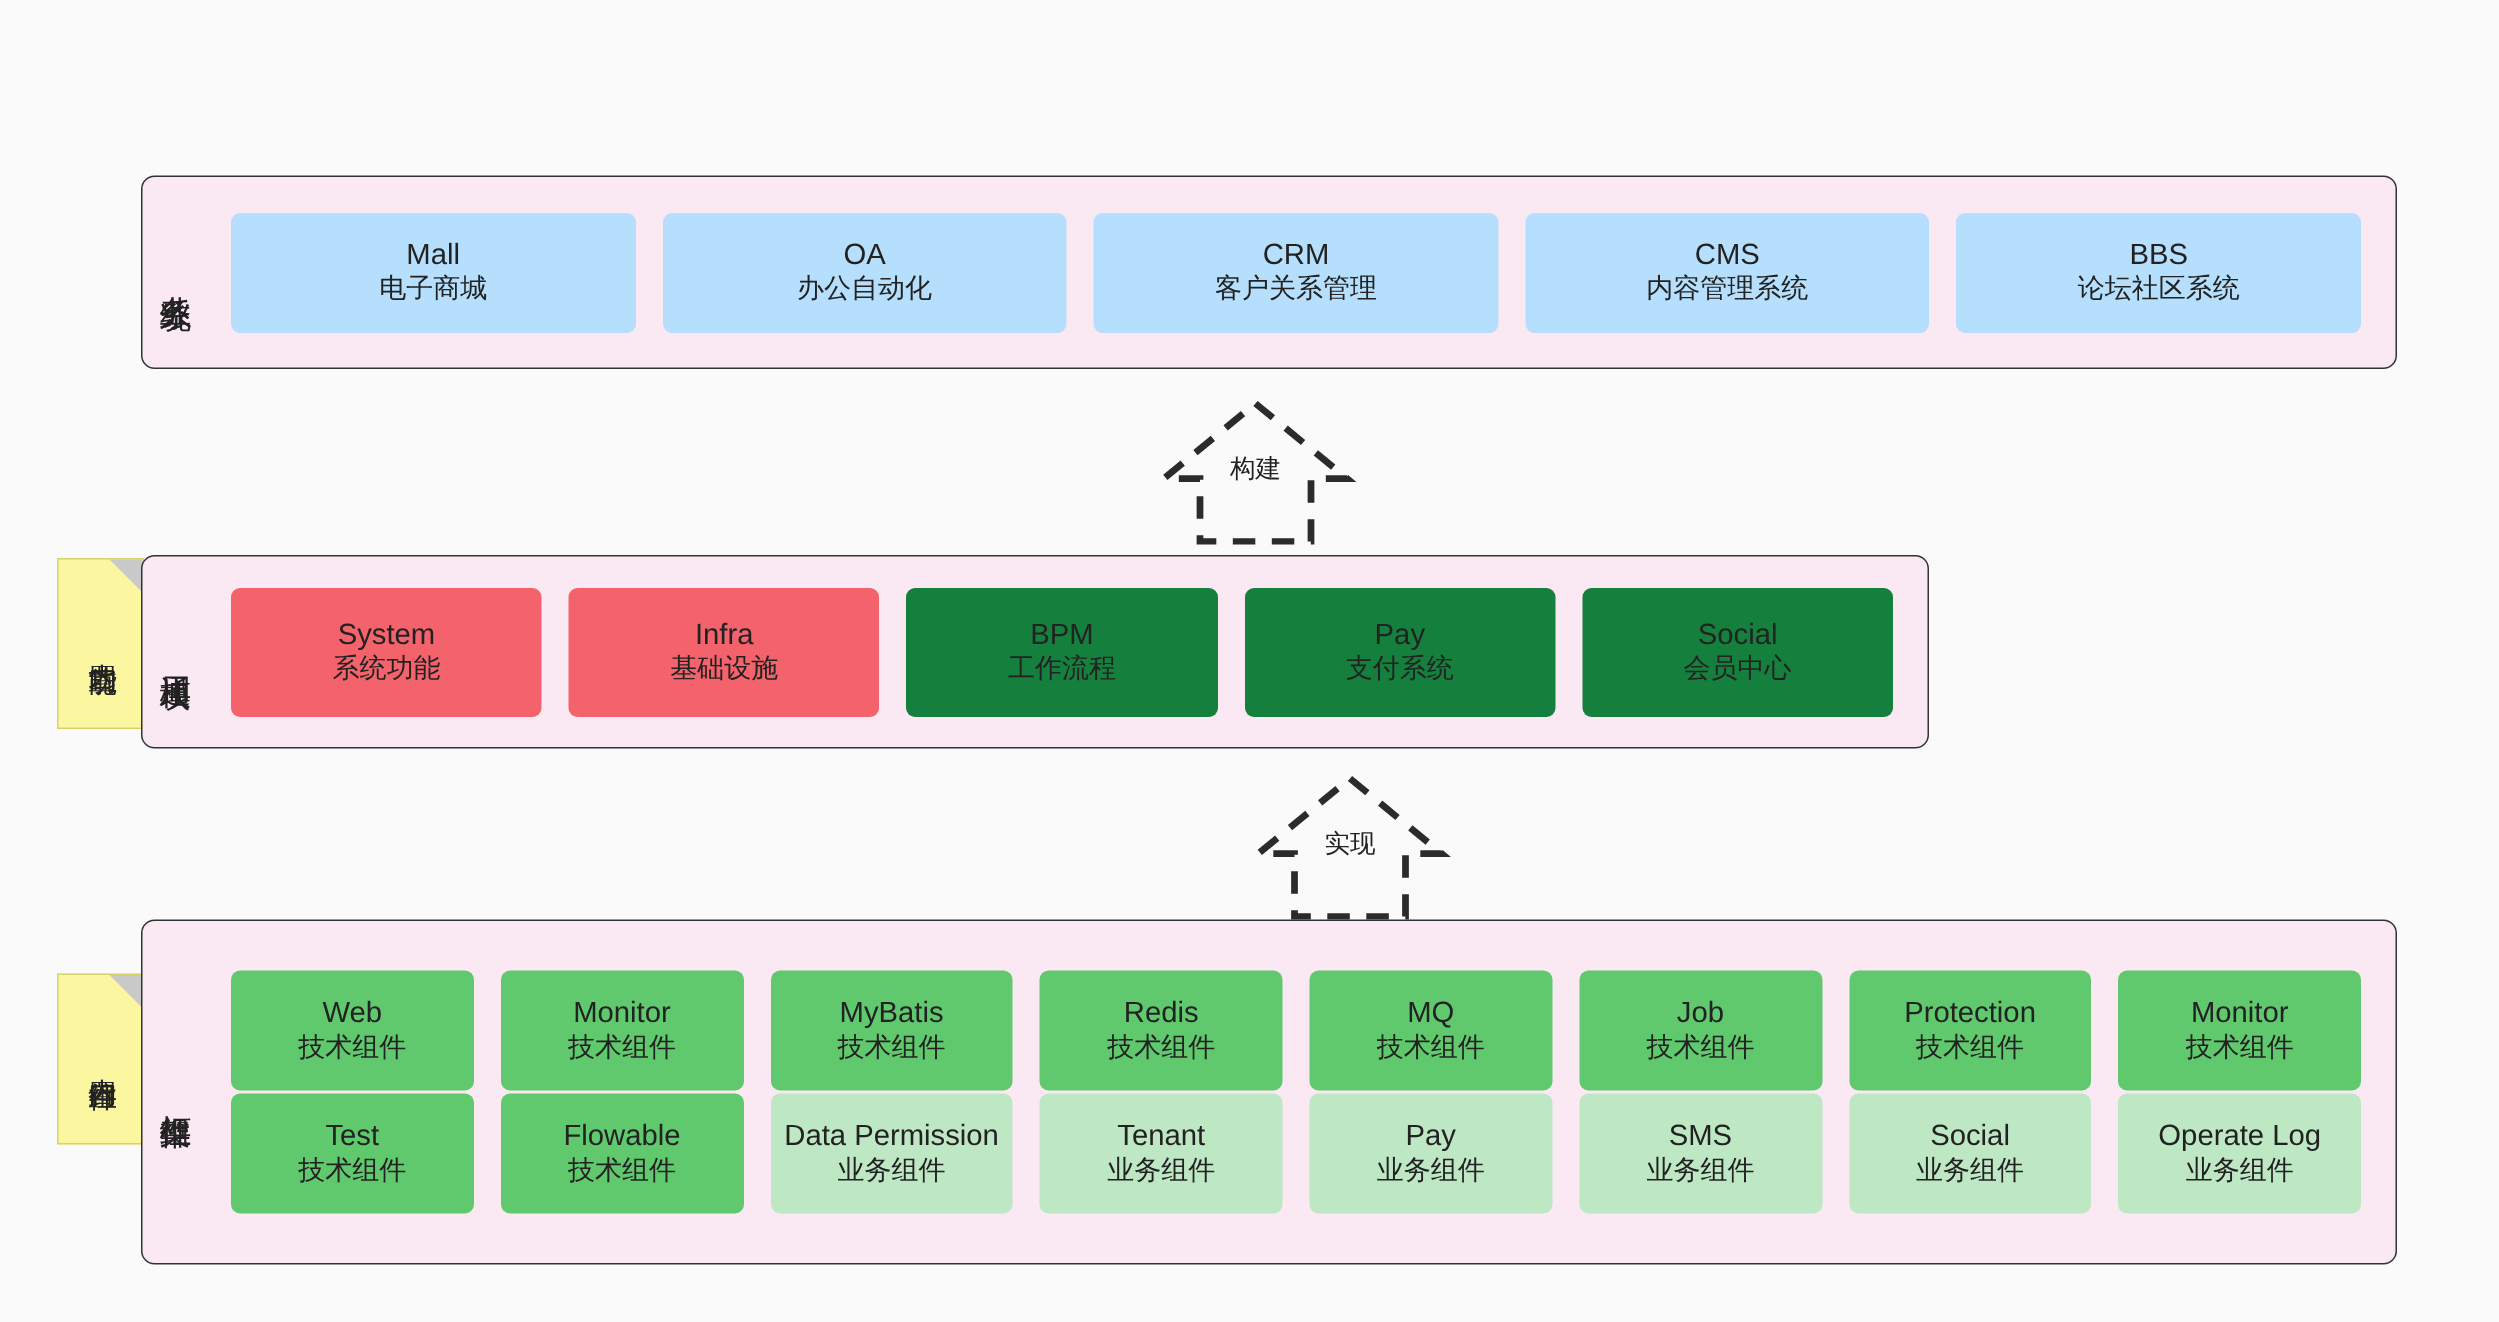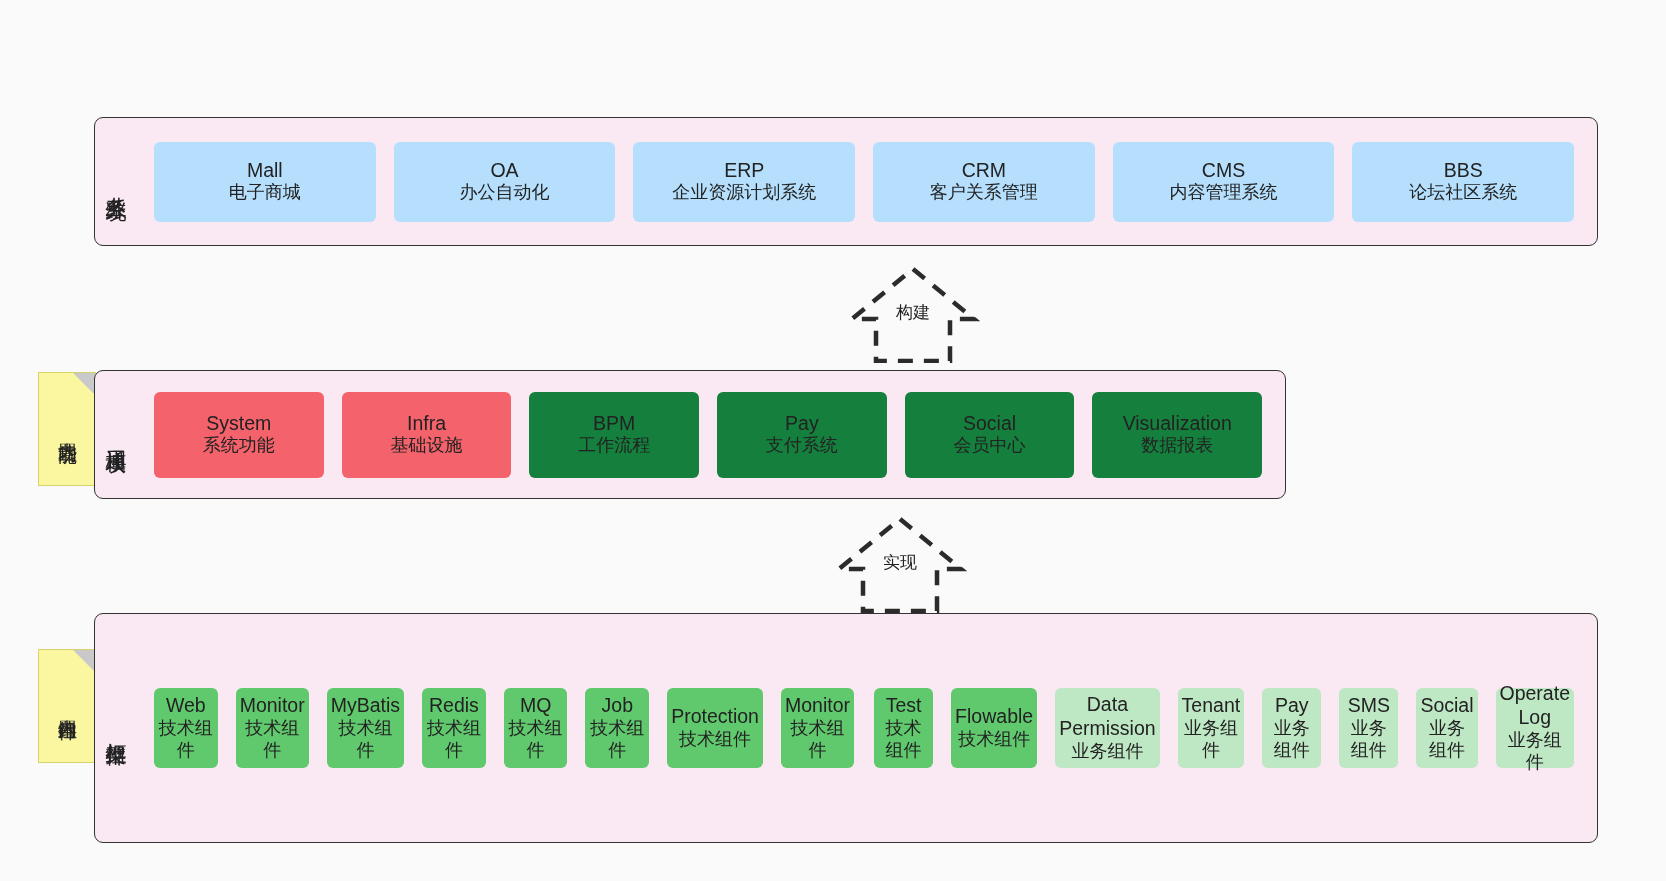--- a/index.html
+++ b/index.html
@@ -42,21 +42,21 @@
     line-height: 1.05;
   }
 
   .cards {
     flex: 1 1 auto;
     display: flex;
     align-items: center;
     padding: 0 14px 0 8px;
   }
   .cards.two-rows {
-    flex-direction: row;
+    flex-direction: column;
     justify-content: center;
     gap: 2px;
     padding: 14px 14px 14px 8px;
   }
   .card-row { display: flex; width: 100%; }
 
   
   .card {
     flex: 1 1 0;
     margin: 0 9px;
@@ -128,39 +128,35 @@
     <div class="cards">
       <div class="card blue">
         <span class="en">Mall</span>
         <span class="cn">电子商城</span>
       </div>
       <div class="card blue">
         <span class="en">OA</span>
         <span class="cn">办公自动化</span>
       </div>
       <div class="card blue">
-        <span class="en">ERP</span>
-        <span class="cn">企业资源计划系统</span>
-      </div>
-      <div class="card blue">
         <span class="en">CRM</span>
         <span class="cn">客户关系管理</span>
       </div>
       <div class="card blue">
         <span class="en">CMS</span>
         <span class="cn">内容管理系统</span>
       </div>
       <div class="card blue">
         <span class="en">BBS</span>
         <span class="cn">论坛社区系统</span>
       </div>
     </div>
   </div>
 
-  <div class="arrow" style="left:828px; top:263px; width:170px; height:100px;">
+  <div class="arrow" style="left:752px; top:263px; width:170px; height:100px;">
     <svg width="170" height="100" viewBox="0 0 170 100">
       <path d="M85 6 L146 56 L122 56 L122 98 L48 98 L48 56 L24 56 Z" fill="none" stroke="#2b2b2b" stroke-width="4.5" stroke-dasharray="15,11" stroke-linejoin="miter"></path>
     </svg>
     <span class="lbl">构建</span>
   </div>
 
   <div class="note" style="left:38px; top:372px; width:58px; height:114px;">
     <span class="fold"></span>
     <span>内置功能</span>
   </div>
@@ -181,24 +177,20 @@
         <span class="cn">工作流程</span>
       </div>
       <div class="card red-light">
         <span class="en">Pay</span>
         <span class="cn">支付系统</span>
       </div>
       <div class="card red-light">
         <span class="en">Social</span>
         <span class="cn">会员中心</span>
       </div>
-      <div class="card red-light">
-        <span class="en">Visualization</span>
-        <span class="cn">数据报表</span>
-      </div>
     </div>
   </div>
 
   <div class="arrow" style="left:815px; top:513px; width:170px; height:100px;">
     <svg width="170" height="100" viewBox="0 0 170 100">
       <path d="M85 6 L146 56 L122 56 L122 98 L48 98 L48 56 L24 56 Z" fill="none" stroke="#2b2b2b" stroke-width="4.5" stroke-dasharray="15,11" stroke-linejoin="miter"></path>
     </svg>
     <span class="lbl">实现</span>
   </div>
 

